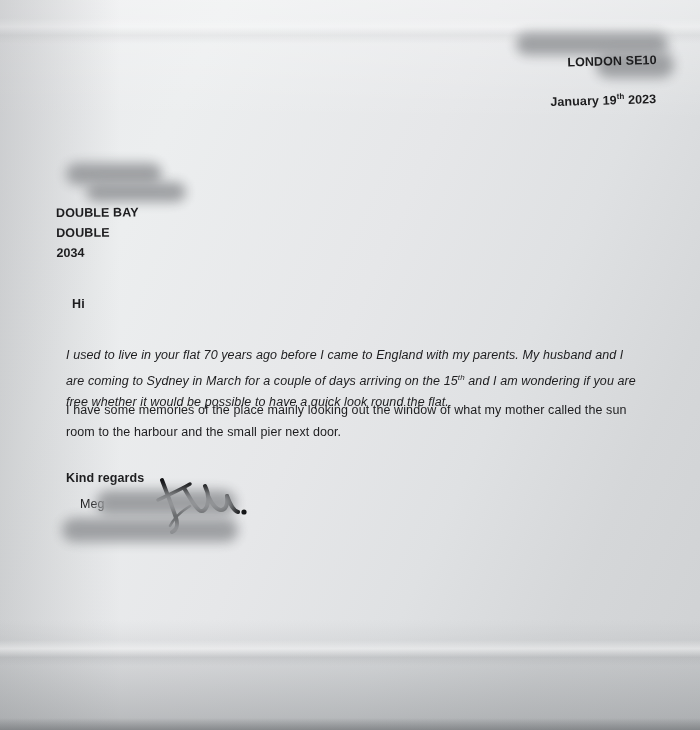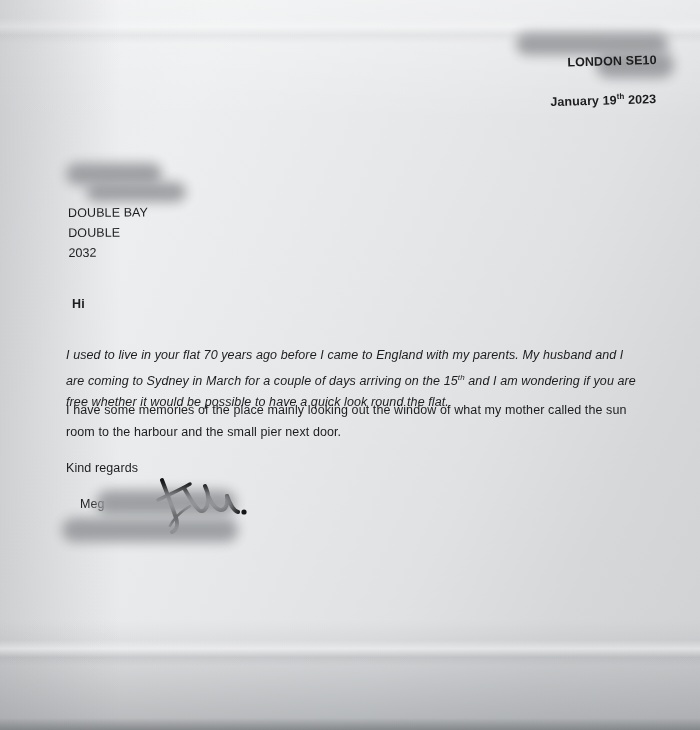--- a/index.html
+++ b/index.html
@@ -81,24 +81,25 @@
     transform: rotate(-1.6deg);
     transform-origin: right top;
     white-space: nowrap;
   }
   #letter-date sup {
     font-size: 8px;
     vertical-align: super;
   }
 
   #recipient-block {
-    left: 68px;
+    left: 56px;
     top: 203px;
     transform: rotate(-0.4deg);
     transform-origin: left top;
+    font-weight: bold;
   }
   #recipient-block .line { display: block; }
 
   #salutation {
     left: 72px;
     top: 294px;
     font-weight: bold;
   }
 
   #para-1 {
@@ -112,21 +113,22 @@
 
   #para-2 {
     left: 66px;
     top: 400px;
     width: 578px;
     line-height: 21.5px;
   }
 
   #closing {
     left: 66px;
-    top: 458px;
+    top: 468px;
+    font-weight: bold;
   }
 
   #signature-name {
     left: 80px;
     top: 494px;
   }
 
   
   .redaction {
     position: absolute;
@@ -174,21 +176,21 @@
   <div class="doc-text" id="letter-date">
     <span>January 19</span><sup>th</sup><span> 2023</span>
   </div>
 
   <div class="redaction" id="redact-recip-1"></div>
   <div class="redaction" id="redact-recip-2"></div>
 
   <div class="doc-text" id="recipient-block">
     <span class="line">DOUBLE BAY</span>
     <span class="line">DOUBLE</span>
-    <span class="line">2032</span>
+    <span class="line">2034</span>
   </div>
 
   <div class="doc-text" id="salutation">Hi</div>
 
   <div class="doc-text" id="para-1">
     <span>I used to live in your flat 70 years ago before I came to England with my parents. My husband and I are coming to Sydney in March for a couple of days arriving on the 15</span><sup>th</sup><span> and I am wondering if you are free whether it would be possible to have a quick look round the flat.</span>
   </div>
 
   <div class="doc-text" id="para-2">I have some memories of the place mainly looking out the window of what my mother called the sun room to the harbour and the small pier next door.</div>
 

